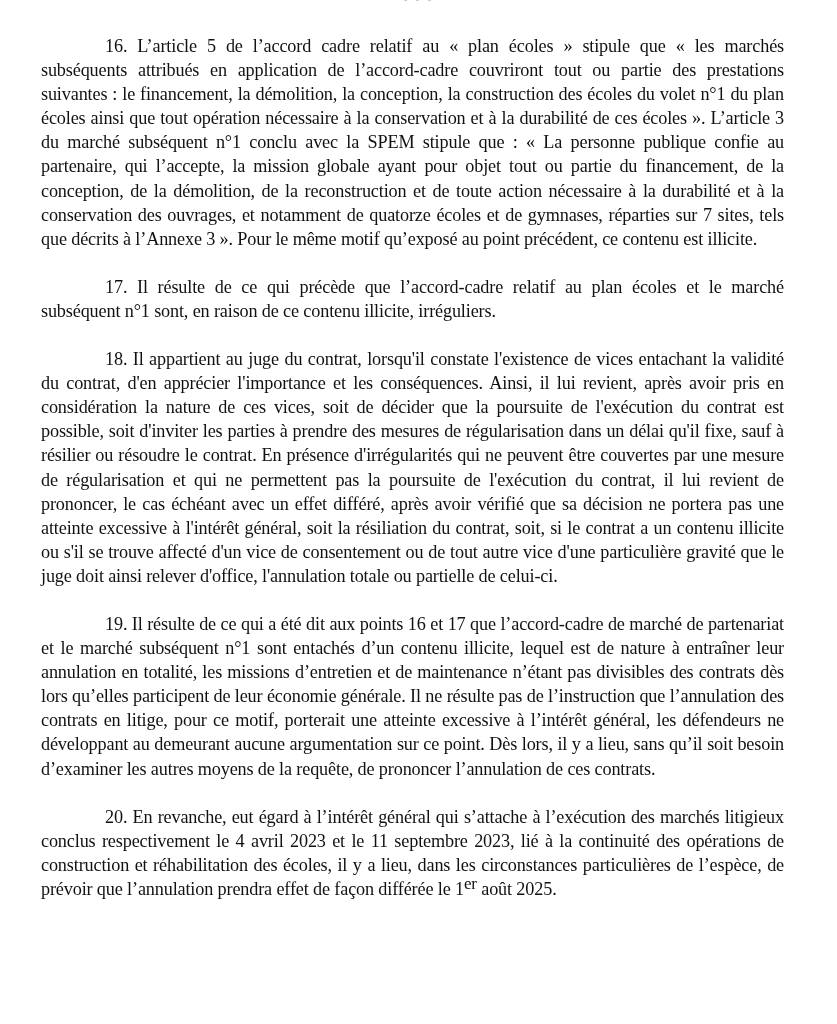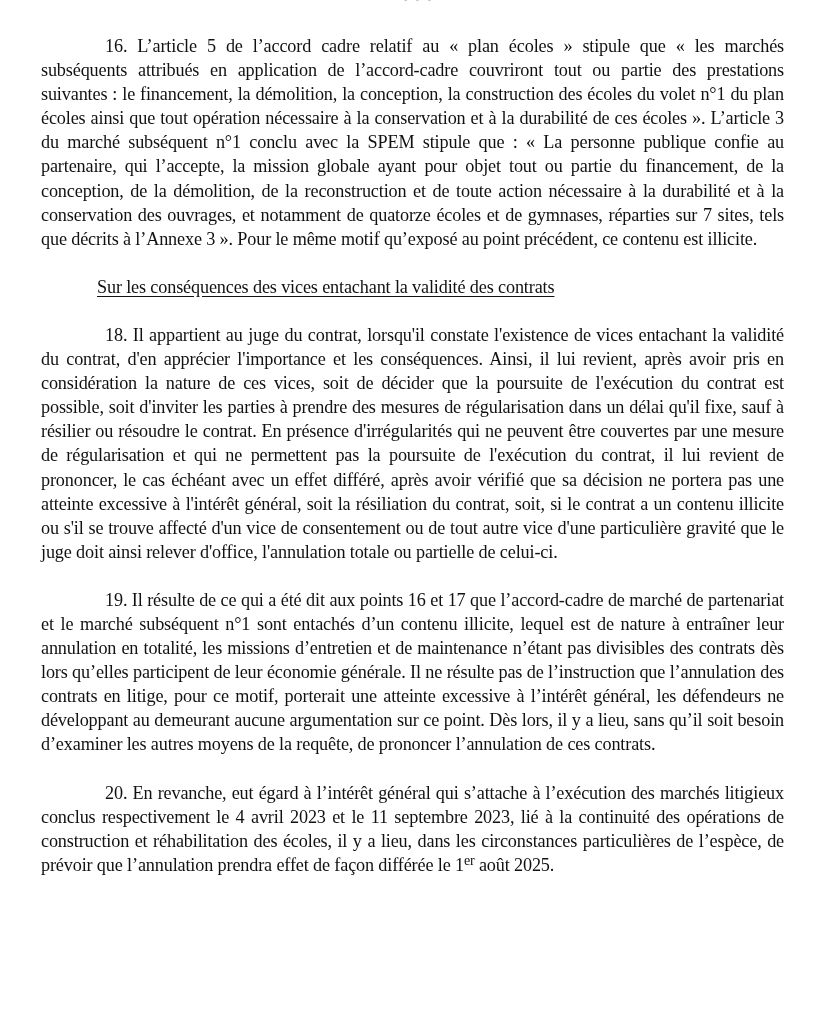--- a/index.html
+++ b/index.html
@@ -34,21 +34,21 @@
     }
     .para {
       font-size: 18.2px;
       line-height: 24.1px;
       text-align: justify;
       text-indent: 64px;
       margin: 0 0 24px 8px;
       letter-spacing: -0.15px;
     }
     .para sup {
-      font-size: 14px;
+      font-size: 17px;
       line-height: 0;
       vertical-align: 6px;
     }
     .heading {
       font-size: 18.2px;
       line-height: 24.1px;
       margin: 0 0 24px 64px;
       text-decoration: underline;
       text-underline-offset: 3px;
       letter-spacing: -0.15px;
@@ -56,22 +56,22 @@
   </style>
 </head>
 <body>
 
 <div class="top-fragment">- - -</div>
 
 <div class="page">
 
   <p class="para">16. L’article 5 de l’accord cadre relatif au « plan écoles » stipule que « les marchés subséquents attribués en application de l’accord-cadre couvriront tout ou partie des prestations suivantes : le financement, la démolition, la conception, la construction des écoles du volet n°1 du plan écoles ainsi que tout opération nécessaire à la conservation et à la durabilité de ces écoles ». L’article 3 du marché subséquent n°1 conclu avec la SPEM stipule que : « La personne publique confie au partenaire, qui l’accepte, la mission globale ayant pour objet tout ou partie du financement, de la conception, de la démolition, de la reconstruction et de toute action nécessaire à la durabilité et à la conservation des ouvrages, et notamment de quatorze écoles et de gymnases, réparties sur 7 sites, tels que décrits à l’Annexe 3 ». Pour le même motif qu’exposé au point précédent, ce contenu est illicite.</p>
 
+  <p class="para">17. Il résulte de ce qui précède que l’accord-cadre relatif au plan écoles et le marché subséquent n°1 sont, en raison de ce contenu illicite, irréguliers.</p>
 
-  <p class="heading">Sur les conséquences des vices entachant la validité des contrats</p>
 
   <p class="para">18. Il appartient au juge du contrat, lorsqu'il constate l'existence de vices entachant la validité du contrat, d'en apprécier l'importance et les conséquences. Ainsi, il lui revient, après avoir pris en considération la nature de ces vices, soit de décider que la poursuite de l'exécution du contrat est possible, soit d'inviter les parties à prendre des mesures de régularisation dans un délai qu'il fixe, sauf à résilier ou résoudre le contrat. En présence d'irrégularités qui ne peuvent être couvertes par une mesure de régularisation et qui ne permettent pas la poursuite de l'exécution du contrat, il lui revient de prononcer, le cas échéant avec un effet différé, après avoir vérifié que sa décision ne portera pas une atteinte excessive à l'intérêt général, soit la résiliation du contrat, soit, si le contrat a un contenu illicite ou s'il se trouve affecté d'un vice de consentement ou de tout autre vice d'une particulière gravité que le juge doit ainsi relever d'office, l'annulation totale ou partielle de celui-ci.</p>
 
   <p class="para">19. Il résulte de ce qui a été dit aux points 16 et 17 que l’accord-cadre de marché de partenariat et le marché subséquent n°1 sont entachés d’un contenu illicite, lequel est de nature à entraîner leur annulation en totalité, les missions d’entretien et de maintenance n’étant pas divisibles des contrats dès lors qu’elles participent de leur économie générale. Il ne résulte pas de l’instruction que l’annulation des contrats en litige, pour ce motif, porterait une atteinte excessive à l’intérêt général, les défendeurs ne développant au demeurant aucune argumentation sur ce point. Dès lors, il y a lieu, sans qu’il soit besoin d’examiner les autres moyens de la requête, de prononcer l’annulation de ces contrats.</p>
 
   <p class="para"><span>20. En revanche, eut égard à l’intérêt général qui s’attache à l’exécution des marchés litigieux conclus respectivement le 4 avril 2023 et le 11 septembre 2023, lié à la continuité des opérations de construction et réhabilitation des écoles, il y a lieu, dans les circonstances particulières de l’espèce, de prévoir que l’annulation prendra effet de façon différée le 1</span><sup>er</sup><span> août 2025.</span></p>
 
 </div>
 
 </body></html>

